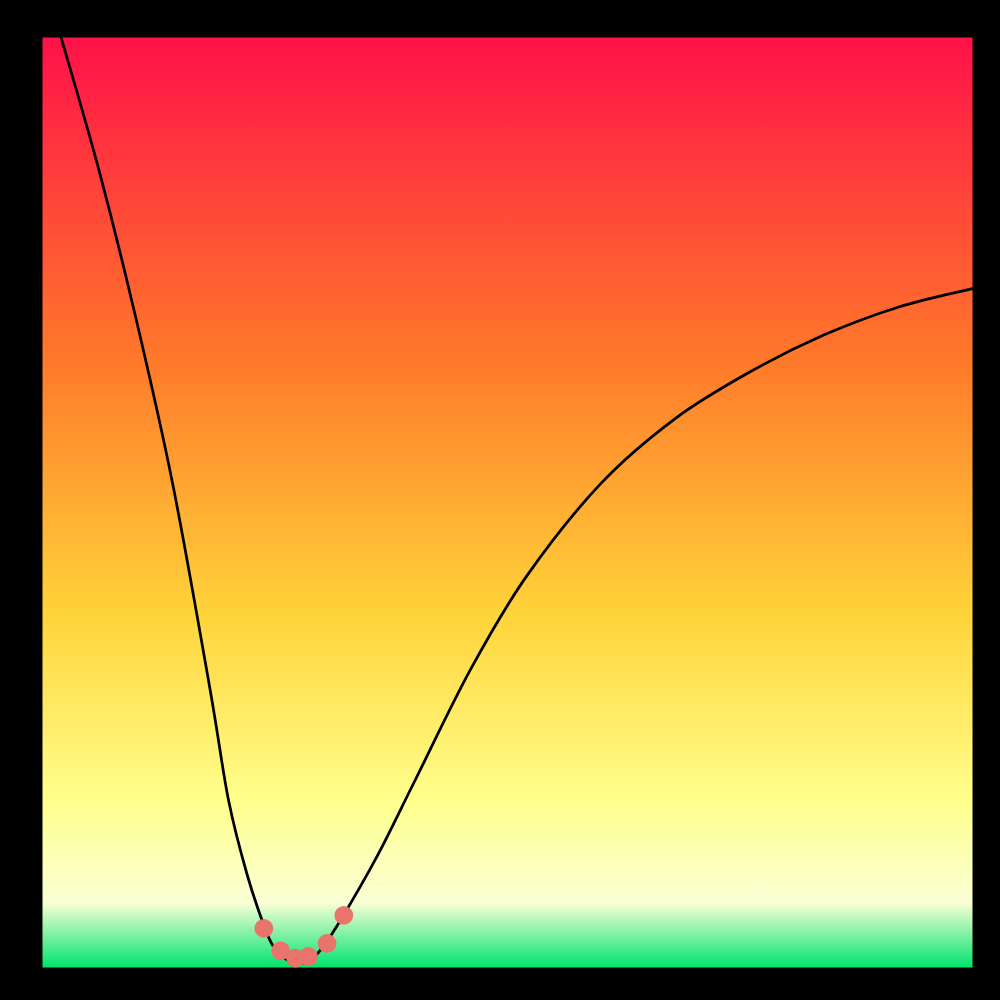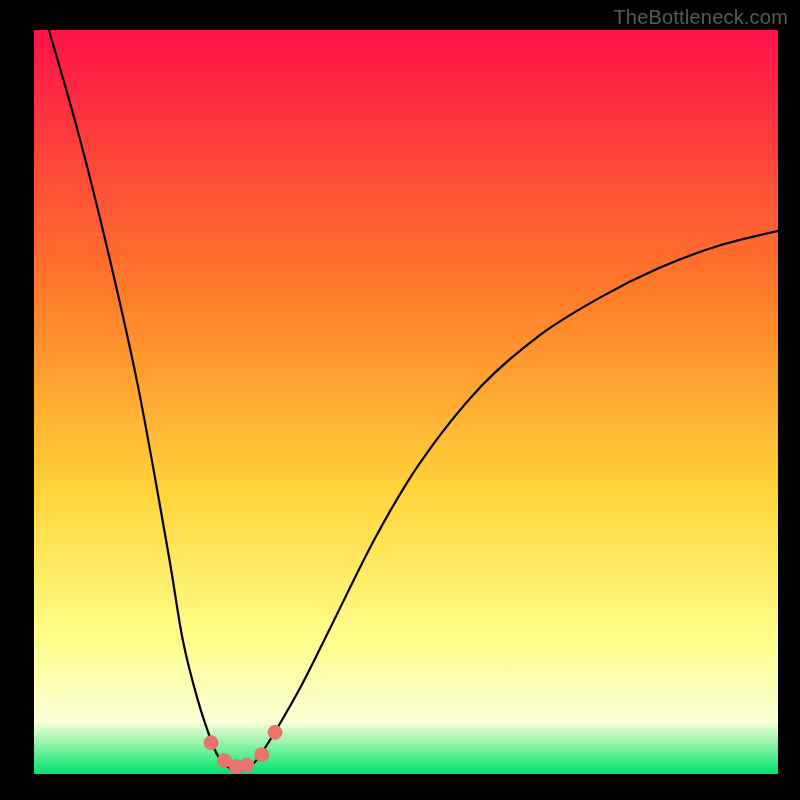--- a/index.html
+++ b/index.html
@@ -59,15 +59,14 @@
     <g id="markers">
         <circle cx="211.07" cy="742.75" r="7" fill="#e9746b" stroke="#e9746b"></circle>
         <circle cx="224.46" cy="760.61" r="7" fill="#e9746b" stroke="#e9746b"></circle>
         <circle cx="236.37" cy="766.56" r="7" fill="#e9746b" stroke="#e9746b"></circle>
         <circle cx="246.78" cy="765.07" r="7" fill="#e9746b" stroke="#e9746b"></circle>
         <circle cx="261.66" cy="754.66" r="7" fill="#e9746b" stroke="#e9746b"></circle>
         <circle cx="275.06" cy="732.34" r="7" fill="#e9746b" stroke="#e9746b"></circle>
       </g>
   </svg>
 
-  <div class="watermark">TheBottleneck.com</div>
 
 </div>
 
 </body></html>

